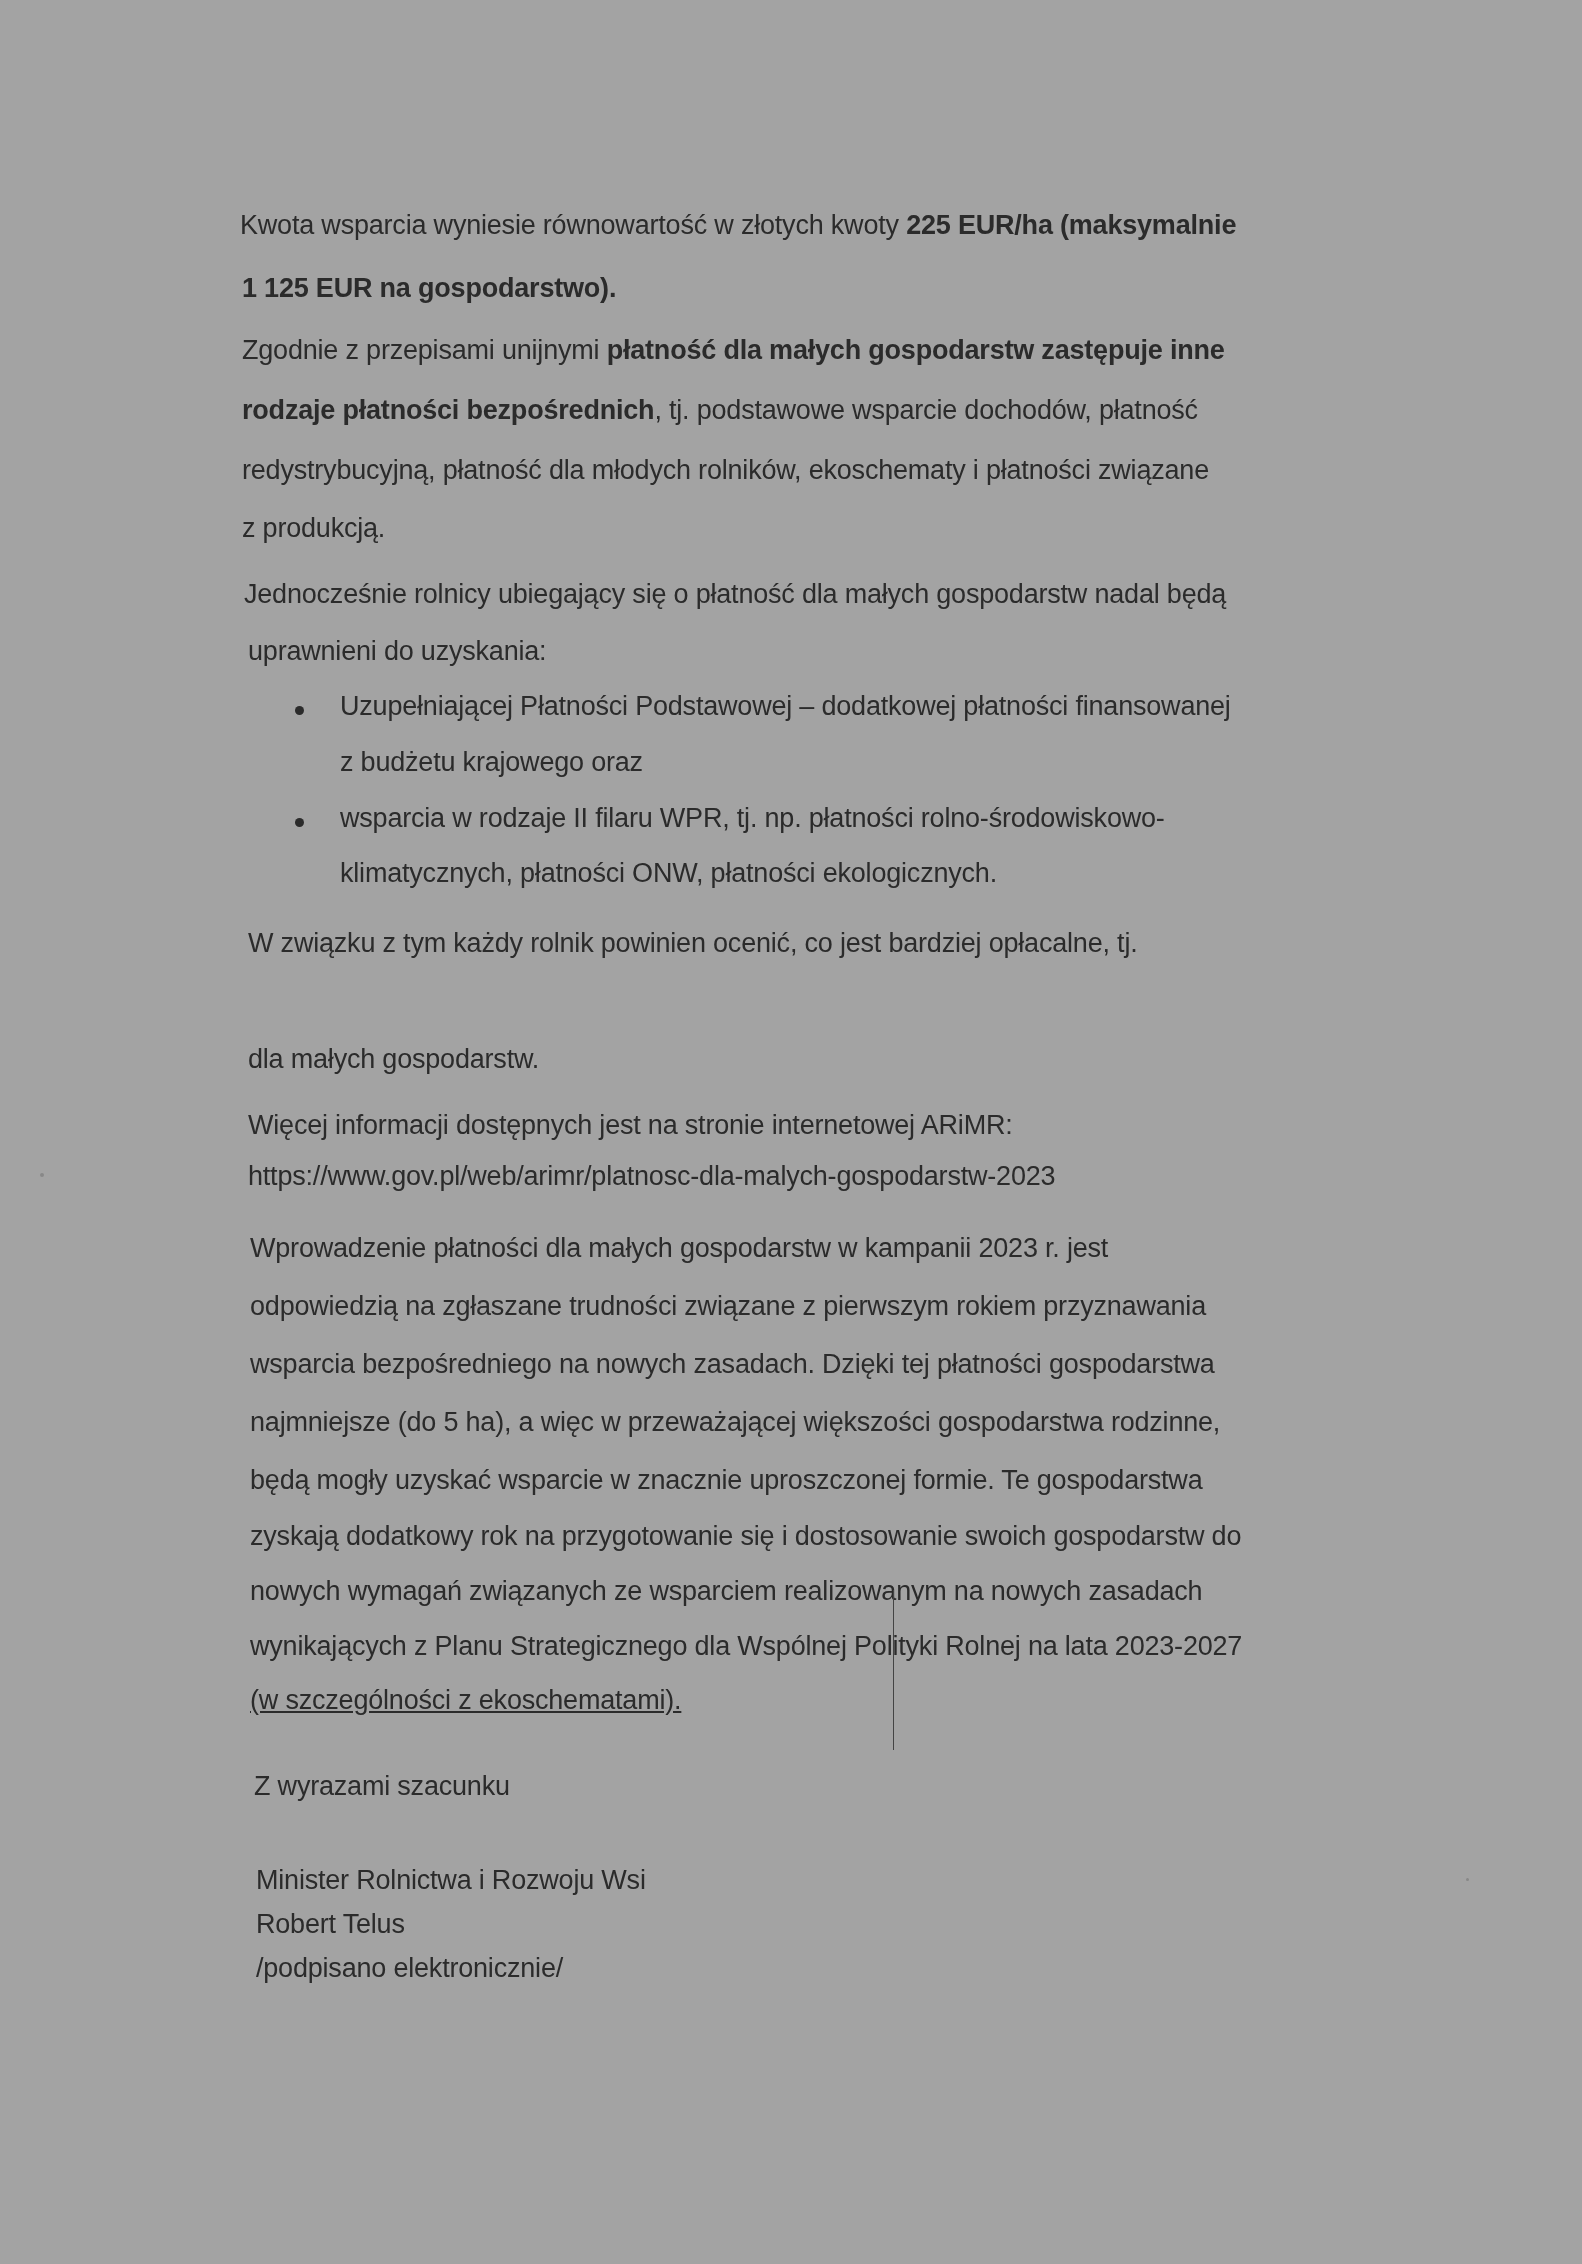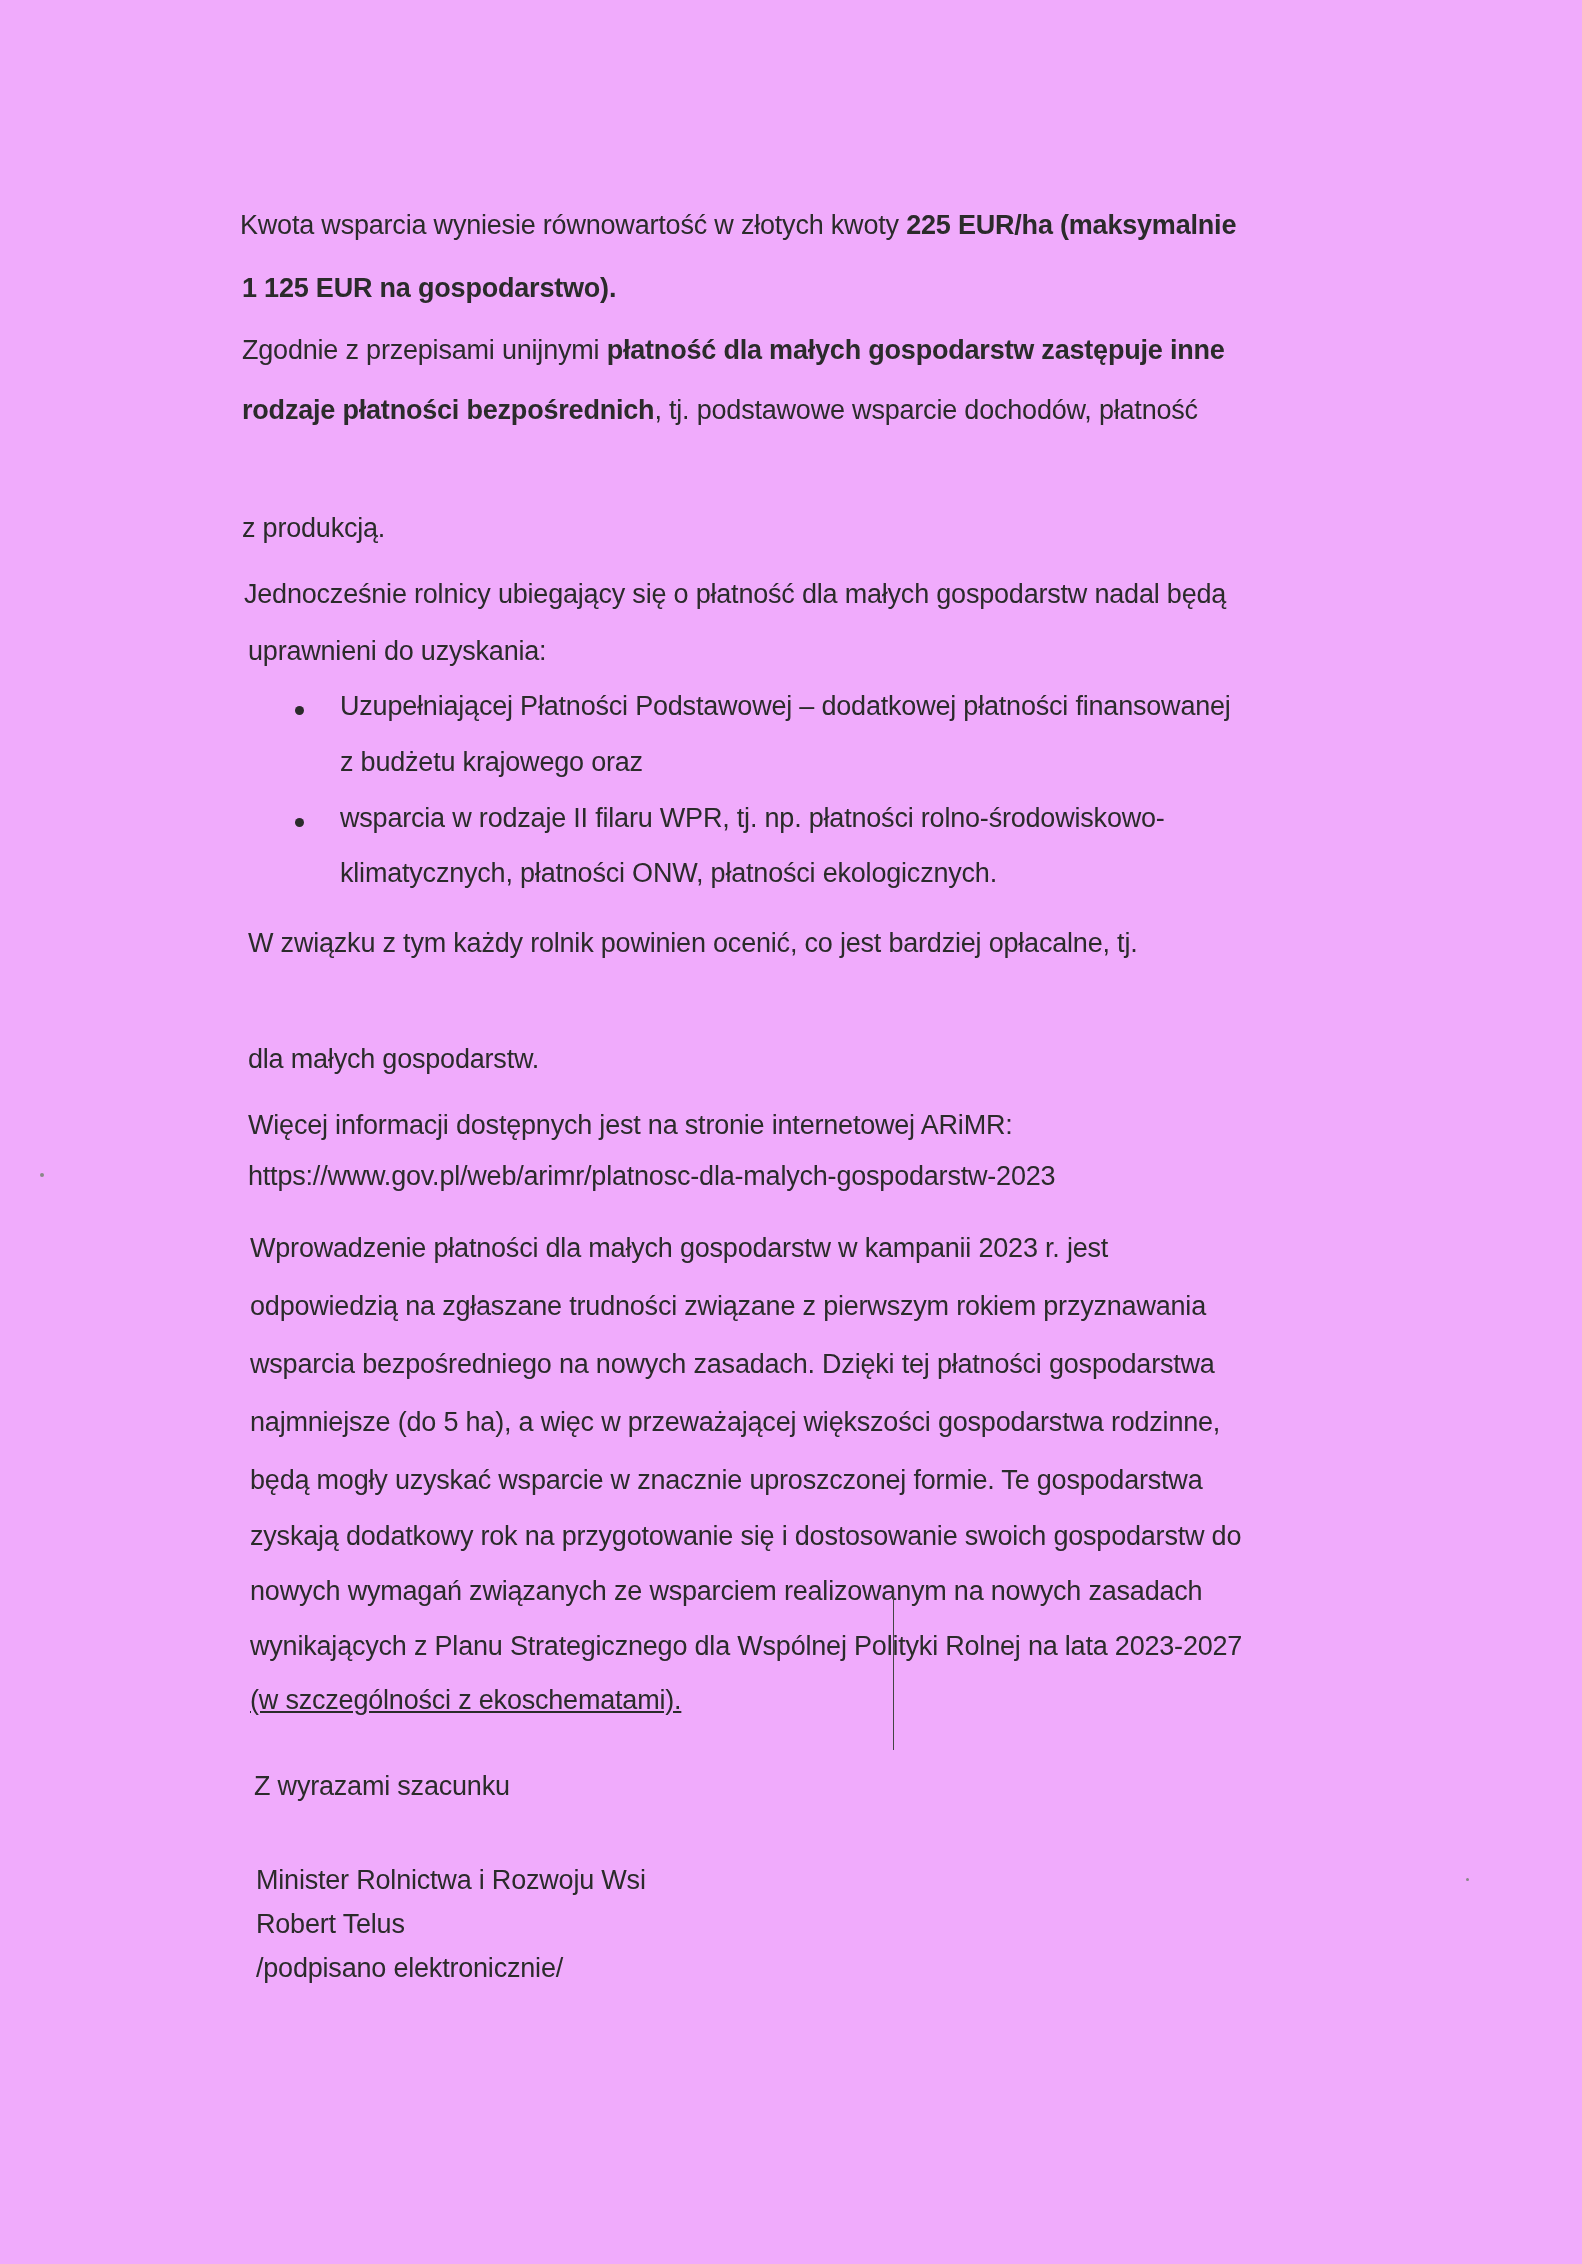--- a/index.html
+++ b/index.html
@@ -1,21 +1,21 @@
 <!DOCTYPE html>
 <html><head>
 <meta charset="utf-8">
 <style>
   html, body { margin: 0; padding: 0; background: #ffffff; }
   body {
     width: 1582px; height: 2264px; position: relative; overflow: hidden;
     font-family: "Liberation Sans", sans-serif;
     color: #2b2b2b;
   }
-  .page { position: absolute; left: 0; top: 0; width: 1582px; height: 2264px; background: #f0abfc; }
+  .page { position: absolute; left: 0; top: 0; width: 1582px; height: 2264px; background: #a3a3a3; }
   .txt { position: absolute; font-size: 27px; line-height: 36px; white-space: nowrap; letter-spacing: -0.2px; }
   .b { font-weight: bold; }
   .bullet { position: absolute; width: 9px; height: 9px; border-radius: 50%; background: #2b2b2b; }
   .scanline { position: absolute; width: 1px; background: #444; }
   .speck { position: absolute; background: #888; border-radius: 50%; }
 </style>
 </head>
 <body>
 
 <div class="page">
@@ -24,20 +24,21 @@
     <span>Kwota wsparcia wyniesie równowartość w złotych kwoty </span><span class="b">225 EUR/ha (maksymalnie</span>
   </div>
   <div class="txt b" style="left:242px; top:270px;">1 125 EUR na gospodarstwo).</div>
 
   <div class="txt" style="left:242px; top:332px;">
     <span>Zgodnie z przepisami unijnymi </span><span class="b">płatność dla małych gospodarstw zastępuje inne</span>
   </div>
   <div class="txt" style="left:242px; top:392px;">
     <span class="b">rodzaje płatności bezpośrednich</span><span>, tj. podstawowe wsparcie dochodów, płatność</span>
   </div>
+  <div class="txt" style="left:242px; top:452px;">redystrybucyjną, płatność dla młodych rolników, ekoschematy i płatności związane</div>
   <div class="txt" style="left:242px; top:510px;">z produkcją.</div>
 
   <div class="txt" style="left:244px; top:576px;">Jednocześnie rolnicy ubiegający się o płatność dla małych gospodarstw nadal będą</div>
   <div class="txt" style="left:248px; top:633px;">uprawnieni do uzyskania:</div>
 
   <div class="bullet" style="left:295px; top:706px;"></div>
   <div class="txt" style="left:340px; top:688px;">Uzupełniającej Płatności Podstawowej – dodatkowej płatności finansowanej</div>
   <div class="txt" style="left:340px; top:744px;">z budżetu krajowego oraz</div>
 
   <div class="bullet" style="left:295px; top:818px;"></div>

